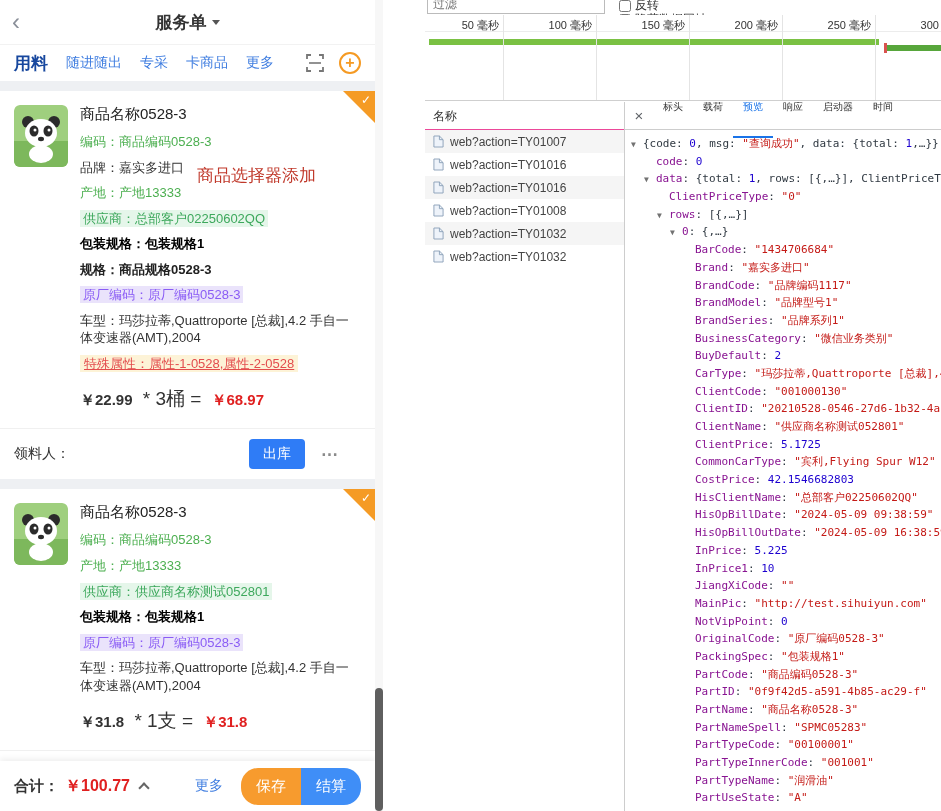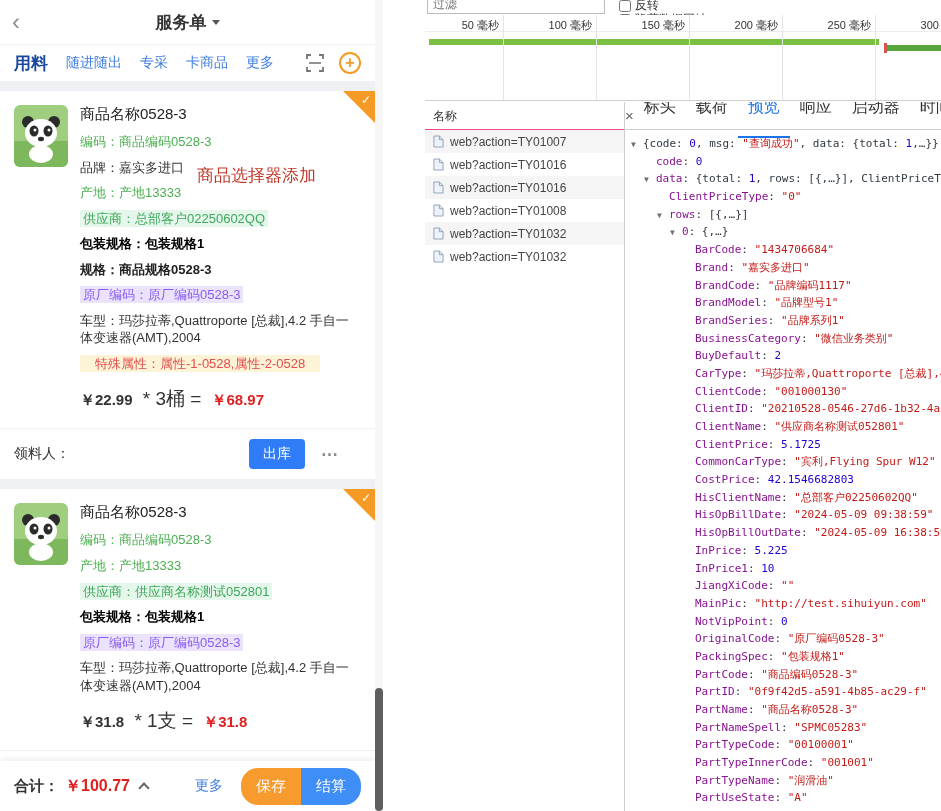--- a/index.html
+++ b/index.html
@@ -28,21 +28,21 @@
   .card-body { display:flex; padding:14px 14px 4px 14px; }
   .thumb { width:54px; height:62px; border-radius:6px; overflow:hidden; flex-shrink:0; }
   .info { margin-left:12px; flex:1; min-width:0; }
   .line { font-size:13px; line-height:1.35; margin-bottom:8px; color:#333; }
   .title-line { font-size:15px; font-weight:normal; color:#222; margin-bottom:9px; }
   .green { color:#4caf50; }
   .hl-green { background:#e5f6ea; color:#3da85c; padding:1px 3px; }
   .magenta { color:#000000; font-weight:bold; }
   .bold-dark { color:#222; font-weight:bold; }
   .hl-purple { background:#eae3fb; color:#8a5cf5; padding:1px 3px; }
-  .hl-yellow { background:#fdf3d7; color:#e34d4d; padding:1px 15px; }
+  .hl-yellow { background:#fdf3d7; color:#e34d4d; padding:1px 4px;text-decoration:underline; }
   .price-line { margin:14px 0 12px 0; font-size:15px; }
   .p-unit { color:#333; font-weight:bold; }
   .p-qty { color:#333; font-size:19px; margin:0 6px; }
   .p-total { color:#e02020; font-weight:bold; }
 
   .corner-badge { position:absolute; top:0; right:0; width:0; height:0; border-top:32px solid #f59b25; border-left:32px solid transparent; }
   .corner-check { position:absolute; top:2px; right:4px; color:#fff; font-size:12px; }
 
   .picker-row { border-top:1px solid #f0f0f0; display:flex; align-items:center; padding:10px 14px; background:#fff; }
   .picker-label { font-size:14px; color:#333; }
@@ -80,21 +80,21 @@
   .panels { position:absolute; top:102px; left:0; right:0; bottom:0; display:flex; }
   .net-panel { width:200px; border-right:1px solid #cdcdcd; overflow:hidden; }
   .net-header { height:28px; line-height:28px; padding-left:8px; font-size:12px; color:#333; border-bottom:1px solid #ec4899; background:#fff; }
   .req-row { height:23px; display:flex; align-items:center; padding-left:8px; font-size:12px; color:#444; cursor:pointer; white-space:nowrap; }
   .req-row:nth-child(odd) { background:#f5f5f5; }
   .req-row .doc-icon { display:flex; margin-right:6px; }
 
   .preview-panel { flex:1; display:flex; flex-direction:column; overflow:hidden; }
   .dt-tabbar { height:28px; display:flex; align-items:center; border-bottom:1px solid #cdcdcd; flex-shrink:0; }
   .dt-close { width:28px; text-align:center; font-size:15px; color:#5f6368; cursor:pointer; }
-  .dt-tab { padding:0 10px; font-size:16px; color:#333; line-height:26px; height:44px; white-space:nowrap; cursor:pointer; }
+  .dt-tab { padding:0 10px; font-size:10px; color:#333; line-height:26px; height:44px; white-space:nowrap; cursor:pointer; }
   .dt-tab.active { color:#1a73e8; box-shadow:inset 0 -2px 0 #1a73e8; }
 
   .json-tree { flex:1; overflow:hidden; padding-top:5px; font-family:"DejaVu Sans Mono", monospace; font-size:11px; }
   .jl { height:17.7px; line-height:17.7px; white-space:nowrap; }
   .tri { display:inline-block; width:12px; font-size:8px; color:#727272; cursor:pointer; }
   .sp { display:inline-block; width:12px; }
   .t-k { color:#881391; }
   .t-s { color:#c41a16; }
   .t-n { color:#1c00cf; }
   .t-p { color:#303942; }

